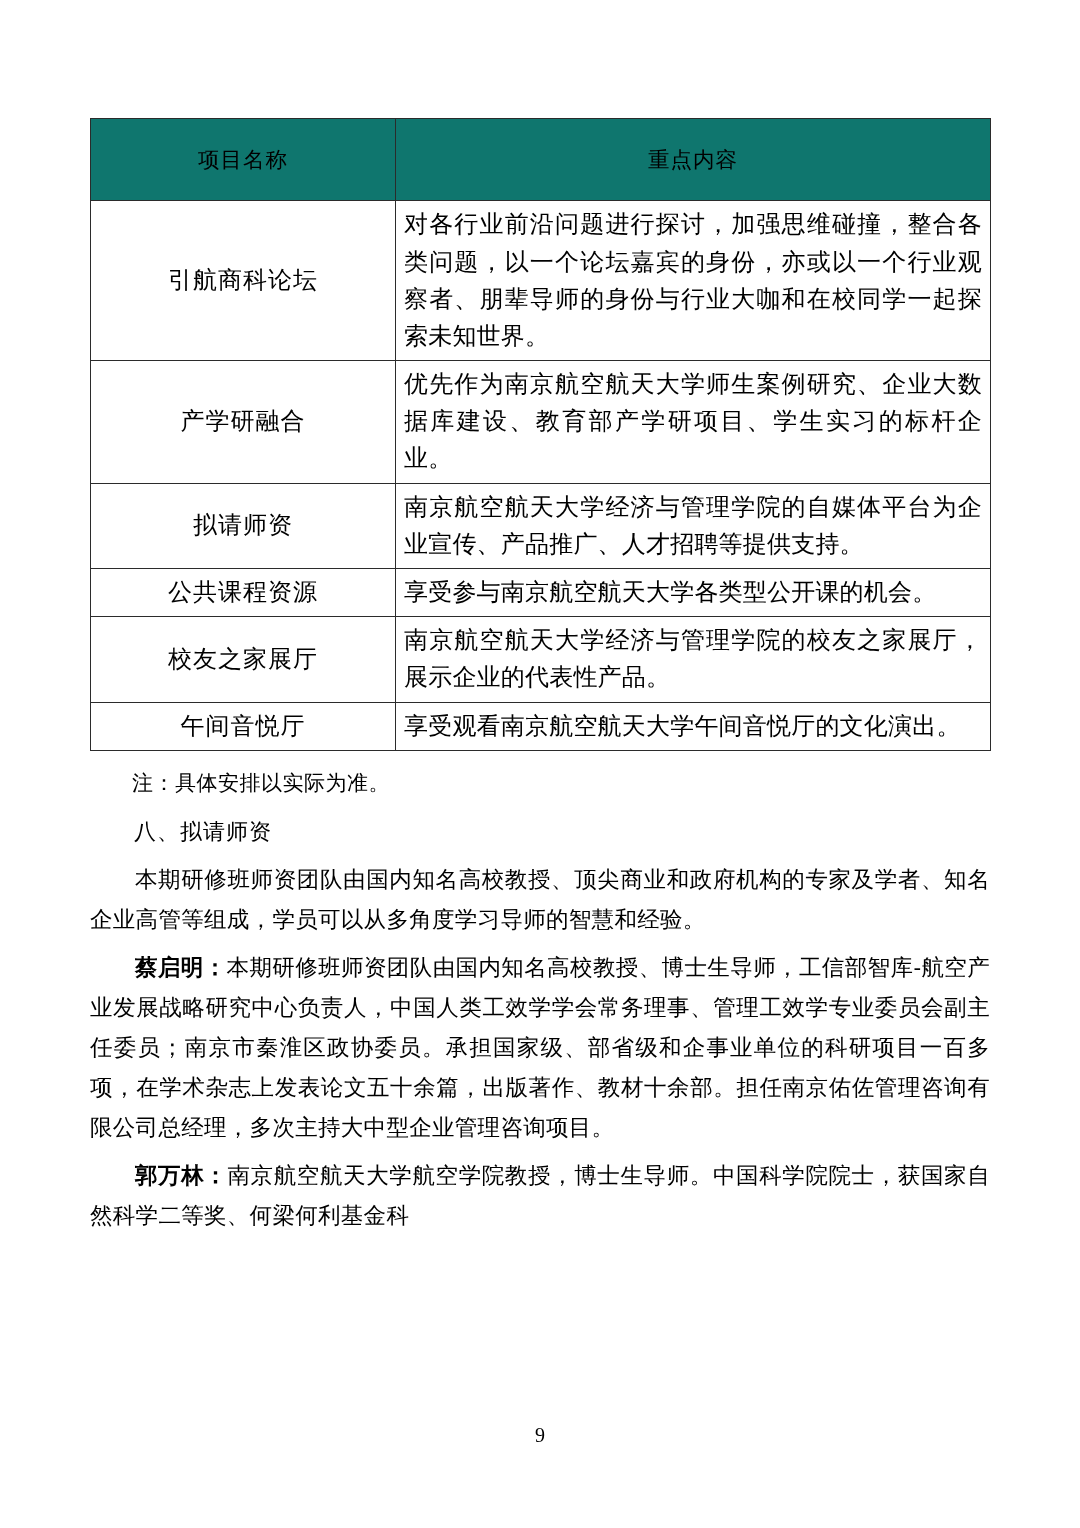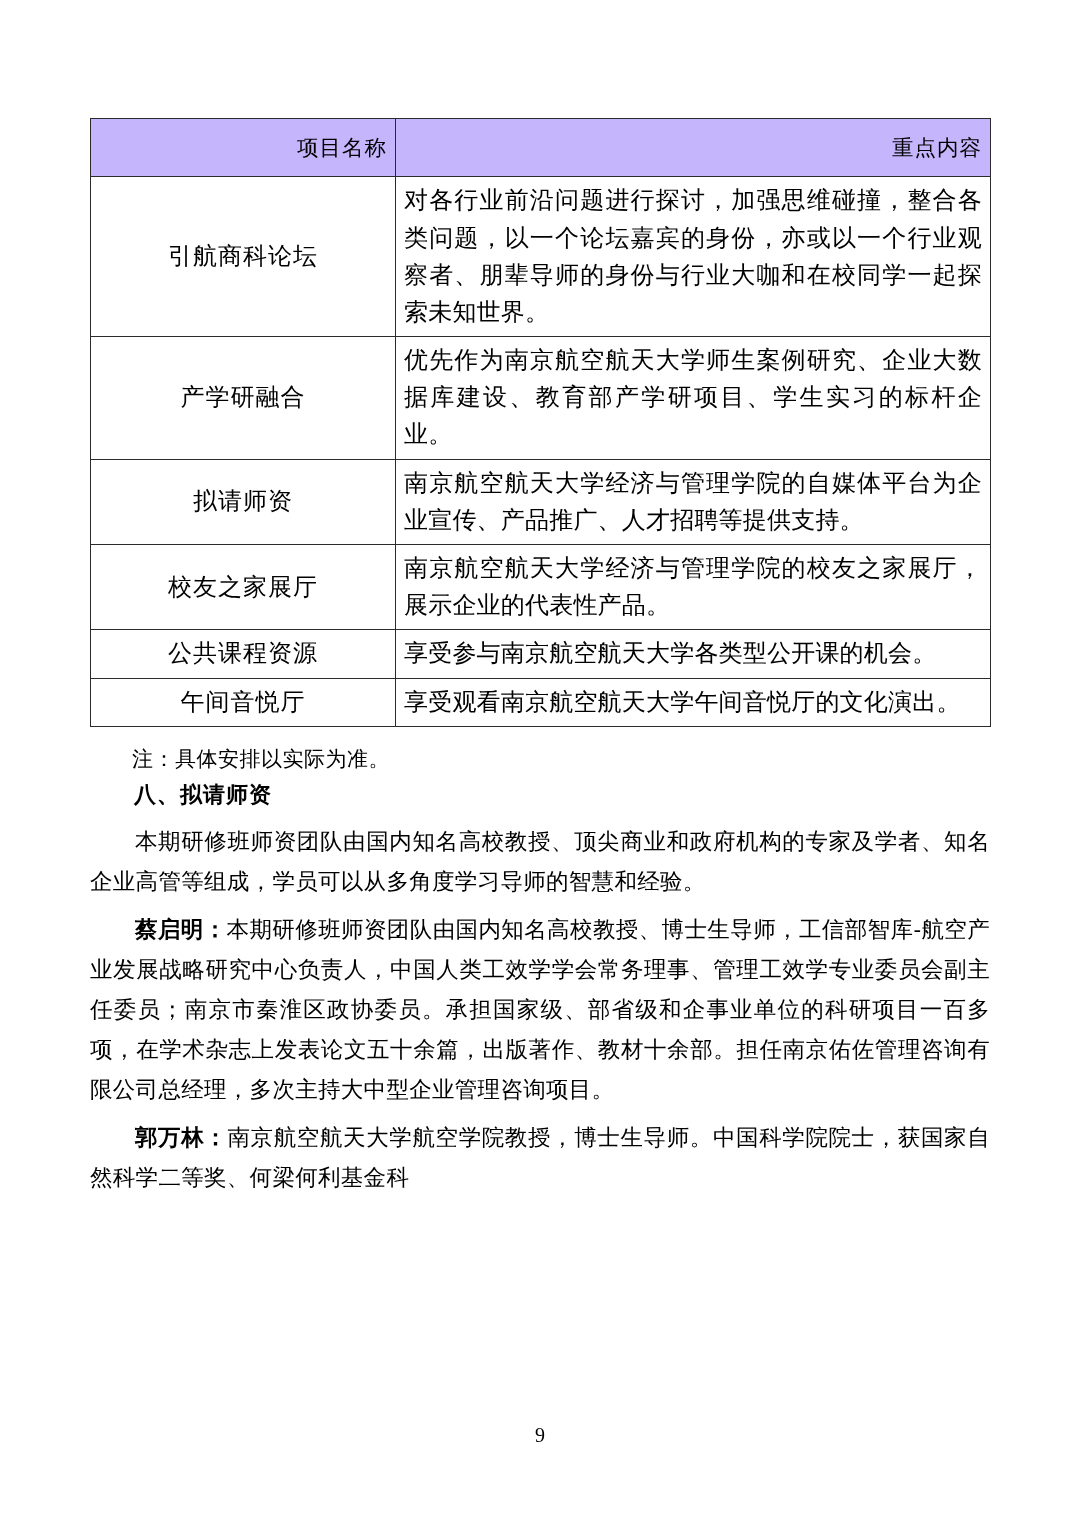--- a/index.html
+++ b/index.html
@@ -34,24 +34,24 @@
   }
   table.program-table td, table.program-table th {
     border: 1px solid #2b2b2b;
     padding: 5px 8px;
     vertical-align: middle;
     font-size: 24px;
     line-height: 1.55;
     font-weight: normal;
   }
   table.program-table thead th {
-    background: #c4b5fd;
-    text-align: right;
+    background: #0f766e;
+    text-align: center;
     font-size: 21.5px;
-    padding: 12px 8px;
+    padding: 24px 8px;
     letter-spacing: 1px;
   }
   col.c1 { width: 305px; }
   col.c2 { width: 595px; }
   td.name {
     text-align: center;
     letter-spacing: 1px;
   }
   td.desc {
     text-align: justify;
@@ -59,22 +59,23 @@
     letter-spacing: 0.2px;
   }
   .note {
     margin-top: 16px;
     font-size: 21px;
     text-indent: 2em;
     line-height: 1.6;
     letter-spacing: 0.5px;
   }
   .heading {
+    margin-top: 14px;
     font-size: 22px;
-    font-weight: bold;
+    font-weight: normal;
     text-indent: 2em;
     line-height: 1.65;
     letter-spacing: 1px;
   }
   p.body-par {
     font-size: 22.5px;
     line-height: 1.78;
     text-indent: 2em;
     margin: 8px 0 0 0;
     text-align: justify;
@@ -118,26 +119,26 @@
         </tr>
         <tr>
           <td class="name">产学研融合</td>
           <td class="desc">优先作为南京航空航天大学师生案例研究、企业大数据库建设、教育部产学研项目、学生实习的标杆企业。</td>
         </tr>
         <tr>
           <td class="name">拟请师资</td>
           <td class="desc">南京航空航天大学经济与管理学院的自媒体平台为企业宣传、产品推广、人才招聘等提供支持。</td>
         </tr>
         <tr>
+          <td class="name">公共课程资源</td>
+          <td class="desc">享受参与南京航空航天大学各类型公开课的机会。</td>
+        </tr>
+        <tr>
           <td class="name">校友之家展厅</td>
           <td class="desc">南京航空航天大学经济与管理学院的校友之家展厅，展示企业的代表性产品。</td>
-        </tr>
-        <tr>
-          <td class="name">公共课程资源</td>
-          <td class="desc">享受参与南京航空航天大学各类型公开课的机会。</td>
         </tr>
         <tr>
           <td class="name">午间音悦厅</td>
           <td class="desc">享受观看南京航空航天大学午间音悦厅的文化演出。</td>
         </tr>
       </tbody>
     </table>
 
     <div class="note">注：具体安排以实际为准。</div>
 

